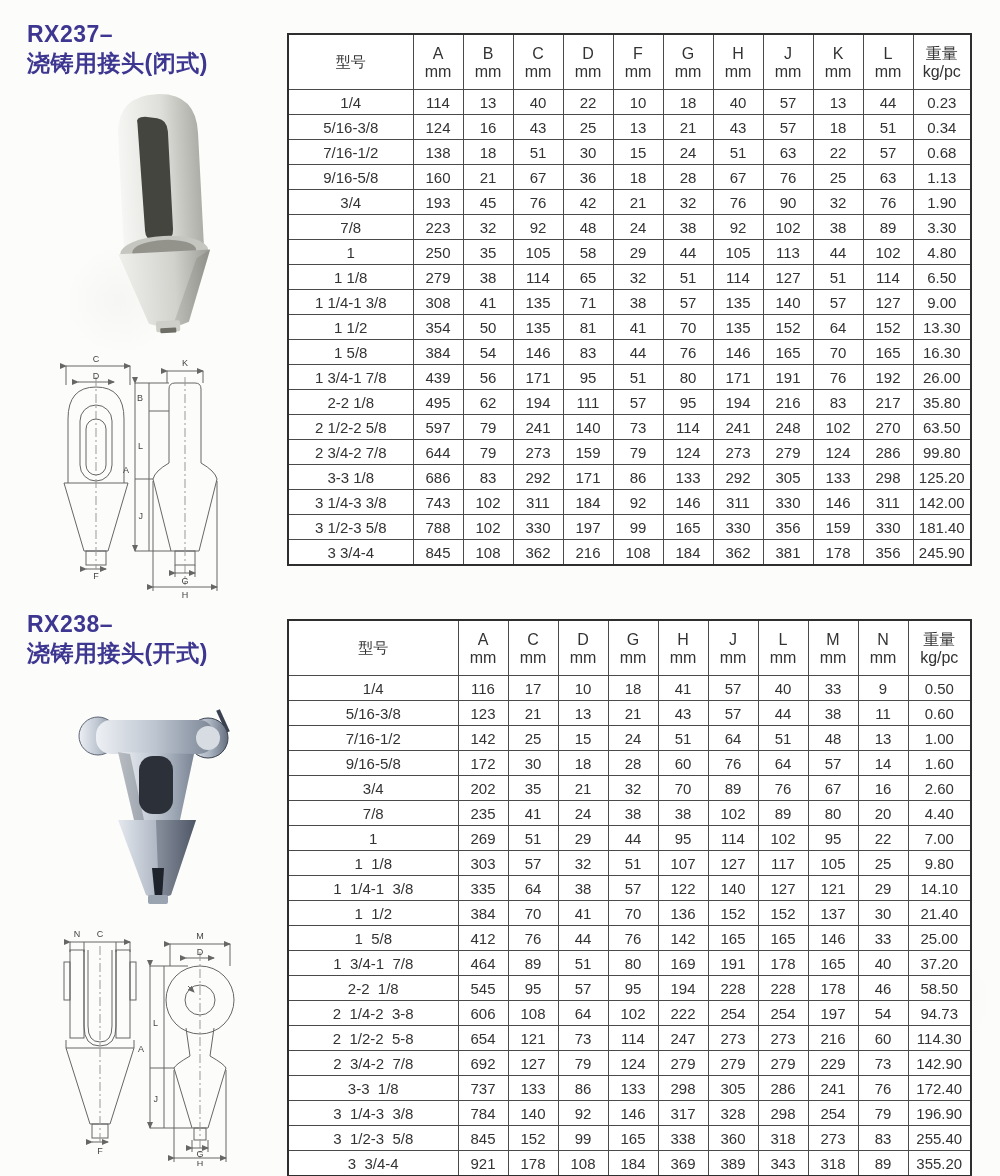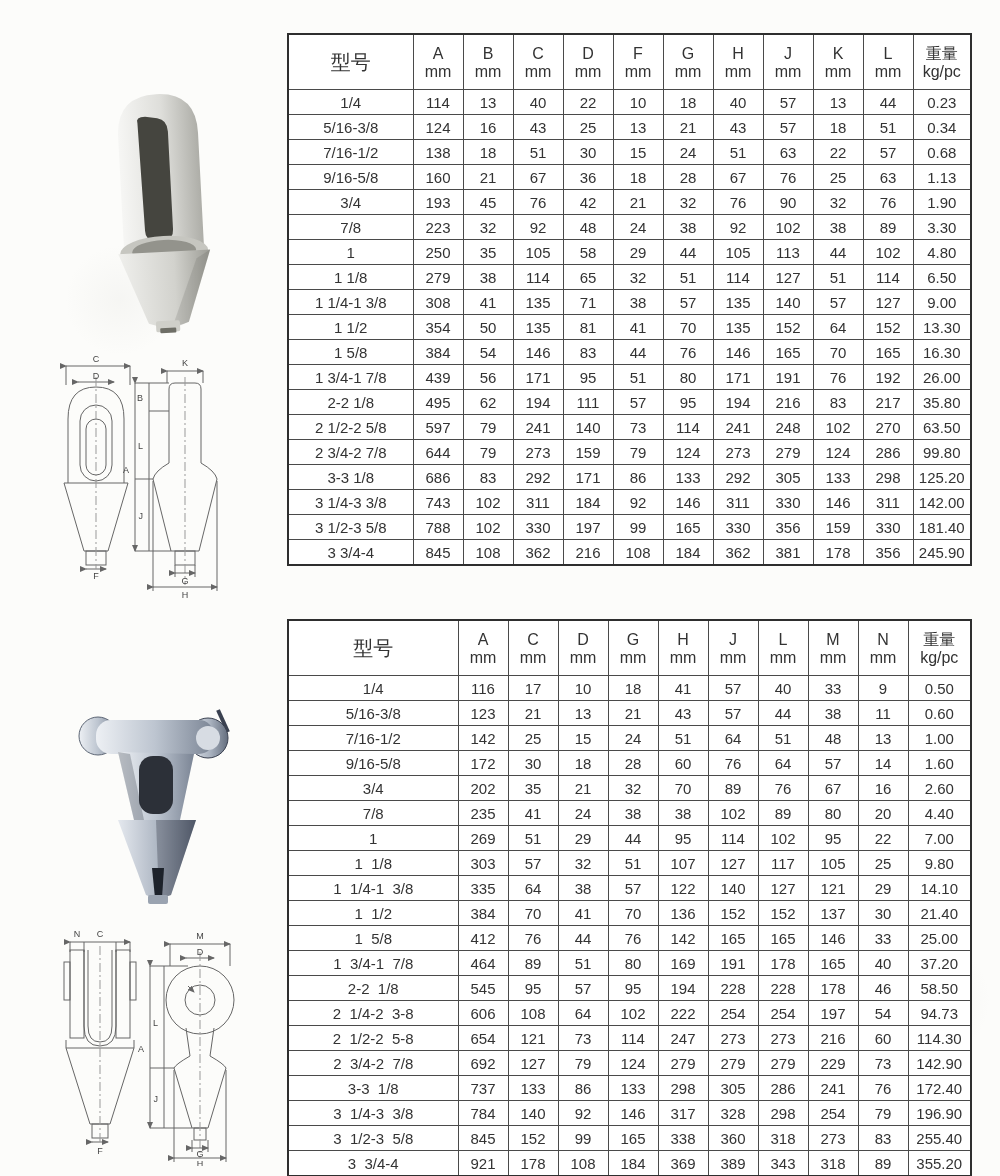--- a/index.html
+++ b/index.html
@@ -16,30 +16,34 @@
   .abs{position:absolute;}
   .sec-title{color:#3e3791;font-weight:600;font-size:23px;line-height:1.25;letter-spacing:0.5px;}
   .sec-title .ln2{font-size:23px;}
   table.spec{border-collapse:collapse;table-layout:fixed;background:#ffffff;border:2px solid #2e2e2e;}
   table.spec th,table.spec td{border:1px solid #4a4a4a;text-align:center;vertical-align:middle;
     color:#333;padding:0;overflow:hidden;}
   table.spec th{height:54px;font-weight:normal;}
   table.spec td{height:24px;font-size:15px;}
   table.spec .hl1{font-size:16px;line-height:1.2;}
   table.spec .hl2{font-size:16px;line-height:1.1;}
-  table.spec .model-th{font-size:20px;}
+  table.spec .model-th{font-size:15px;}
   table.spec .model-cell{white-space:pre;}
   svg text{font-family:"Liberation Sans",sans-serif;}
   .dimlbl{font-size:9px;fill:#444;}
 </style>
 </head>
 <body>
 
 <div class="page">
 
+  <div class="abs sec-title" style="left:27px;top:20px;">
+    <div>RX237–</div>
+    <div class="ln2">浇铸用接头(闭式)</div>
+  </div>
 
   <svg class="abs" style="left:62px;top:90px;" width="200" height="245" viewBox="0 0 200 245">
     <defs>
       <linearGradient id="m1" x1="0" y1="0" x2="1" y2="0">
         <stop offset="0" stop-color="#f6f6f4"></stop>
           <stop offset="0.55" stop-color="#dededa"></stop>
           <stop offset="1" stop-color="#aeaea8"></stop>
       </linearGradient>
       <linearGradient id="m1b" x1="0" y1="0" x2="1" y2="0">
         <stop offset="0" stop-color="#efefec"></stop>
@@ -442,20 +446,24 @@
           <td>184</td>
           <td>362</td>
           <td>381</td>
           <td>178</td>
           <td>356</td>
           <td>245.90</td>
         </tr>
       </tbody>
     </table>
 
+  <div class="abs sec-title" style="left:27px;top:610px;">
+    <div>RX238–</div>
+    <div class="ln2">浇铸用接头(开式)</div>
+  </div>
 
   <svg class="abs" style="left:60px;top:692px;" width="190" height="215" viewBox="0 0 190 215">
     <defs>
       <linearGradient id="s1" x1="0" y1="0" x2="1" y2="0">
         <stop offset="0" stop-color="#edf0f4"></stop>
           <stop offset="0.5" stop-color="#bdc5d0"></stop>
           <stop offset="1" stop-color="#7b8595"></stop>
       </linearGradient>
       <linearGradient id="s2" x1="0" y1="0" x2="1" y2="0">
         <stop offset="0" stop-color="#e4e8ee"></stop>

